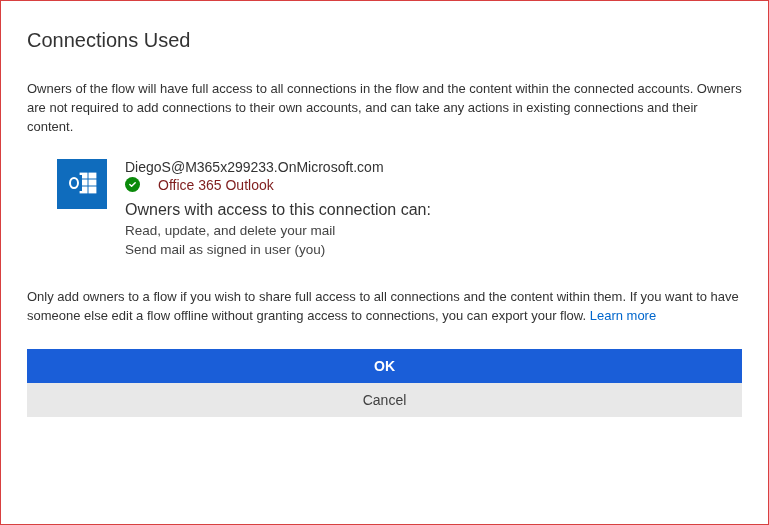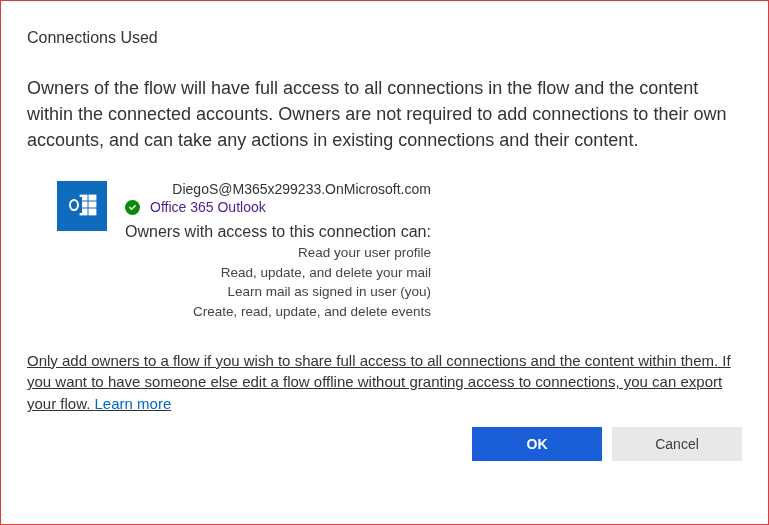--- a/index.html
+++ b/index.html
@@ -7,97 +7,96 @@
   body {
     font-family: "Segoe UI", Arial, sans-serif;
     background: #ffffff;
     color: #333333;
     border: 1px solid #d84040;
     padding: 28px 26px 20px 26px;
     display: flex;
     flex-direction: column;
   }
   .title {
-    font-size: 16px;
+    font-size: 20px;
     font-weight: 400;
     color: #333;
     margin-bottom: 28px;
   }
   .desc {
-    font-size: 18px;
+    font-size: 13px;
     line-height: 1.45;
     color: #333;
-    margin-bottom: 28px;
+    margin-bottom: 22px;
   }
   .connection {
     display: flex;
     gap: 18px;
     margin-left: 30px;
     margin-bottom: 28px;
   }
   .conn-icon {
     width: 50px;
     height: 50px;
     background: #0f6cbd;
     flex-shrink: 0;
     display: flex;
     align-items: center;
     justify-content: center;
   }
   .conn-body {
     font-size: 14px;
     color: #333;
-    text-align: right;
   }
   .conn-email {
     font-size: 14px;
     margin-bottom: 2px;
   }
   .conn-service {
     display: flex;
     align-items: center;
-    gap: 10px;
+    gap: 18px;
     font-size: 14px;
     margin-bottom: 8px;
-    color: #4c1d95;
+    color: #7f1d1d;
   }
   .check-badge {
     width: 15px;
     height: 15px;
     border-radius: 50%;
     background: #0a8a0a;
     display: flex;
     align-items: center;
     justify-content: center;
   }
   .perm-header {
     font-size: 16px;
     margin-bottom: 2px;
   }
   .perm-list {
     font-size: 13.5px;
     line-height: 1.45;
     color: #444;
   }
   .footer-text {
-    font-size: 15px;
+    font-size: 13px;
     line-height: 1.45;
     color: #333;
-    margin-bottom: 12px;
-    text-decoration: underline;
+    margin-bottom: 24px;
   }
   .learn-link {
     color: #0066cc;
     text-decoration: none;
     cursor: pointer;
   }
   .button-row {
     display: flex;
-    justify-content: flex-end;
-    gap: 10px;
+    justify-content: center;
+    gap: 0;
+    flex-direction: column;
   }
   .btn {
     min-width: 130px;
     height: 34px;
     border: none;
     font-size: 14px;
     font-family: inherit;
     cursor: pointer;
   }
   .btn-primary {
@@ -134,24 +133,22 @@
     <div class="conn-service">
       <span class="check-badge">
         <svg width="9" height="9" viewBox="0 0 10 10">
             <path d="M2 5 L4 7 L8 3" stroke="#fff" stroke-width="1.6" fill="none" stroke-linecap="round" stroke-linejoin="round"></path>
           </svg>
       </span>
       <span>Office 365 Outlook</span>
     </div>
     <div class="perm-header">Owners with access to this connection can:</div>
     <div class="perm-list" id="perm-list">
-        <div>Read your user profile</div>
         <div>Read, update, and delete your mail</div>
-        <div>Learn mail as signed in user (you)</div>
-        <div>Create, read, update, and delete events</div>
+        <div>Send mail as signed in user (you)</div>
       </div>
   </div>
 </div>
 
 <div class="footer-text">
   <span>Only add owners to a flow if you wish to share full access to all connections and the content within them. If you want to have someone else edit a flow offline without granting access to connections, you can export your flow. </span><a class="learn-link">Learn more</a>
 </div>
 
 <div class="button-row">
   <button class="btn btn-primary">OK</button>

